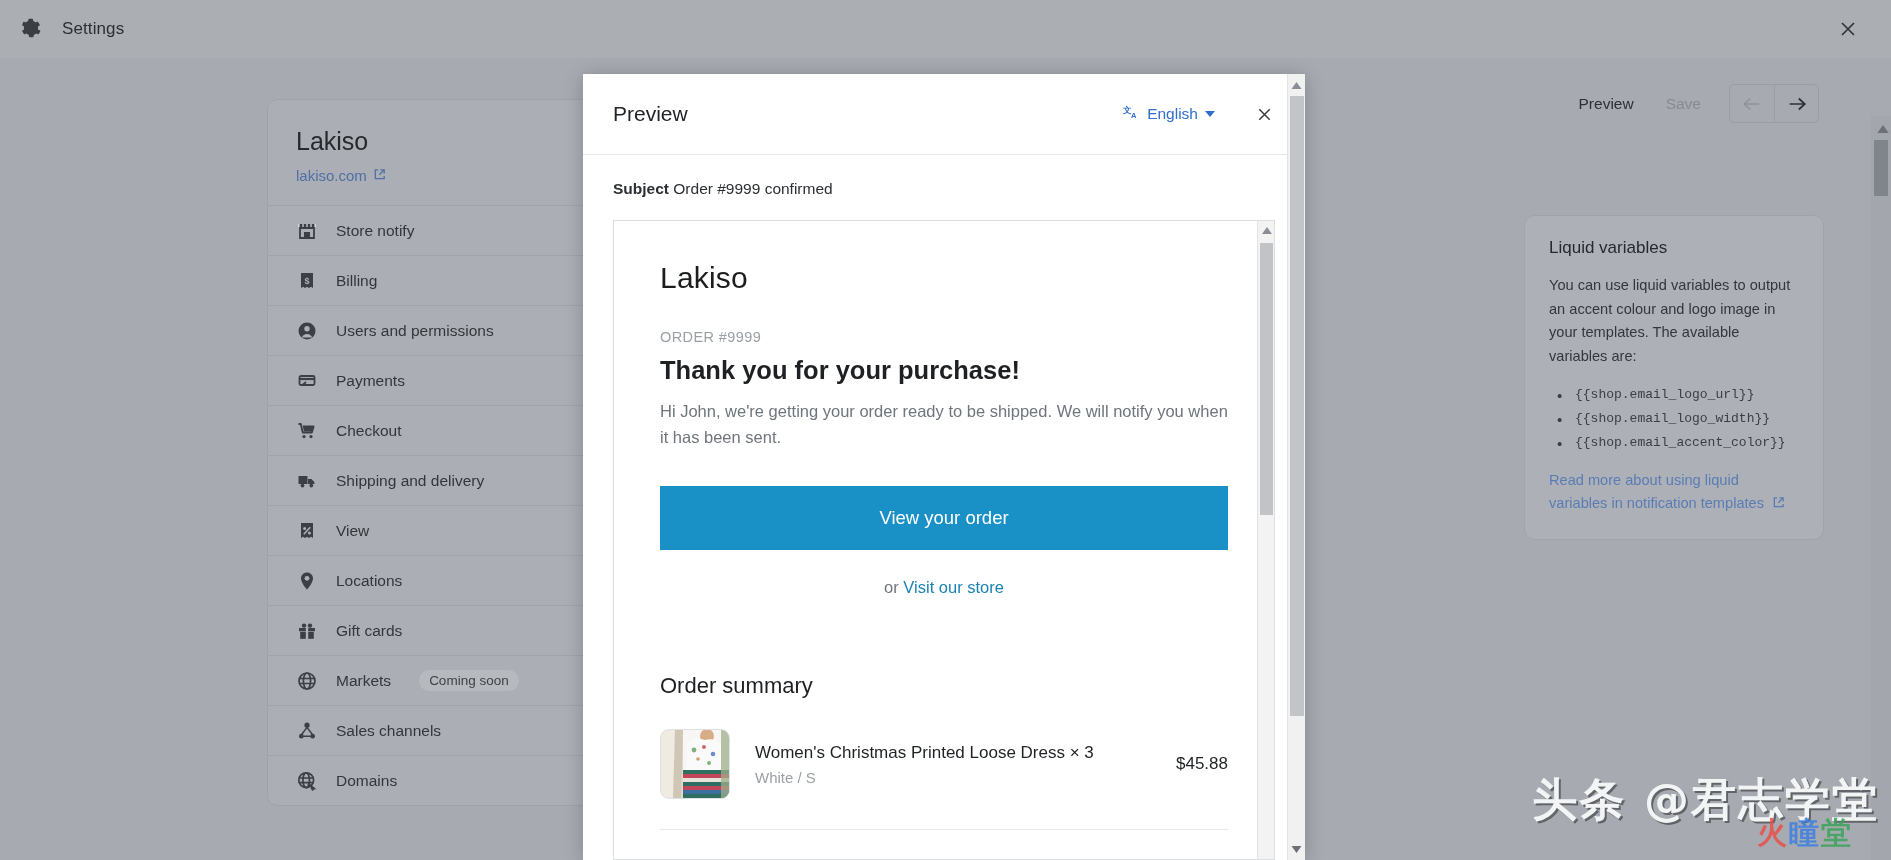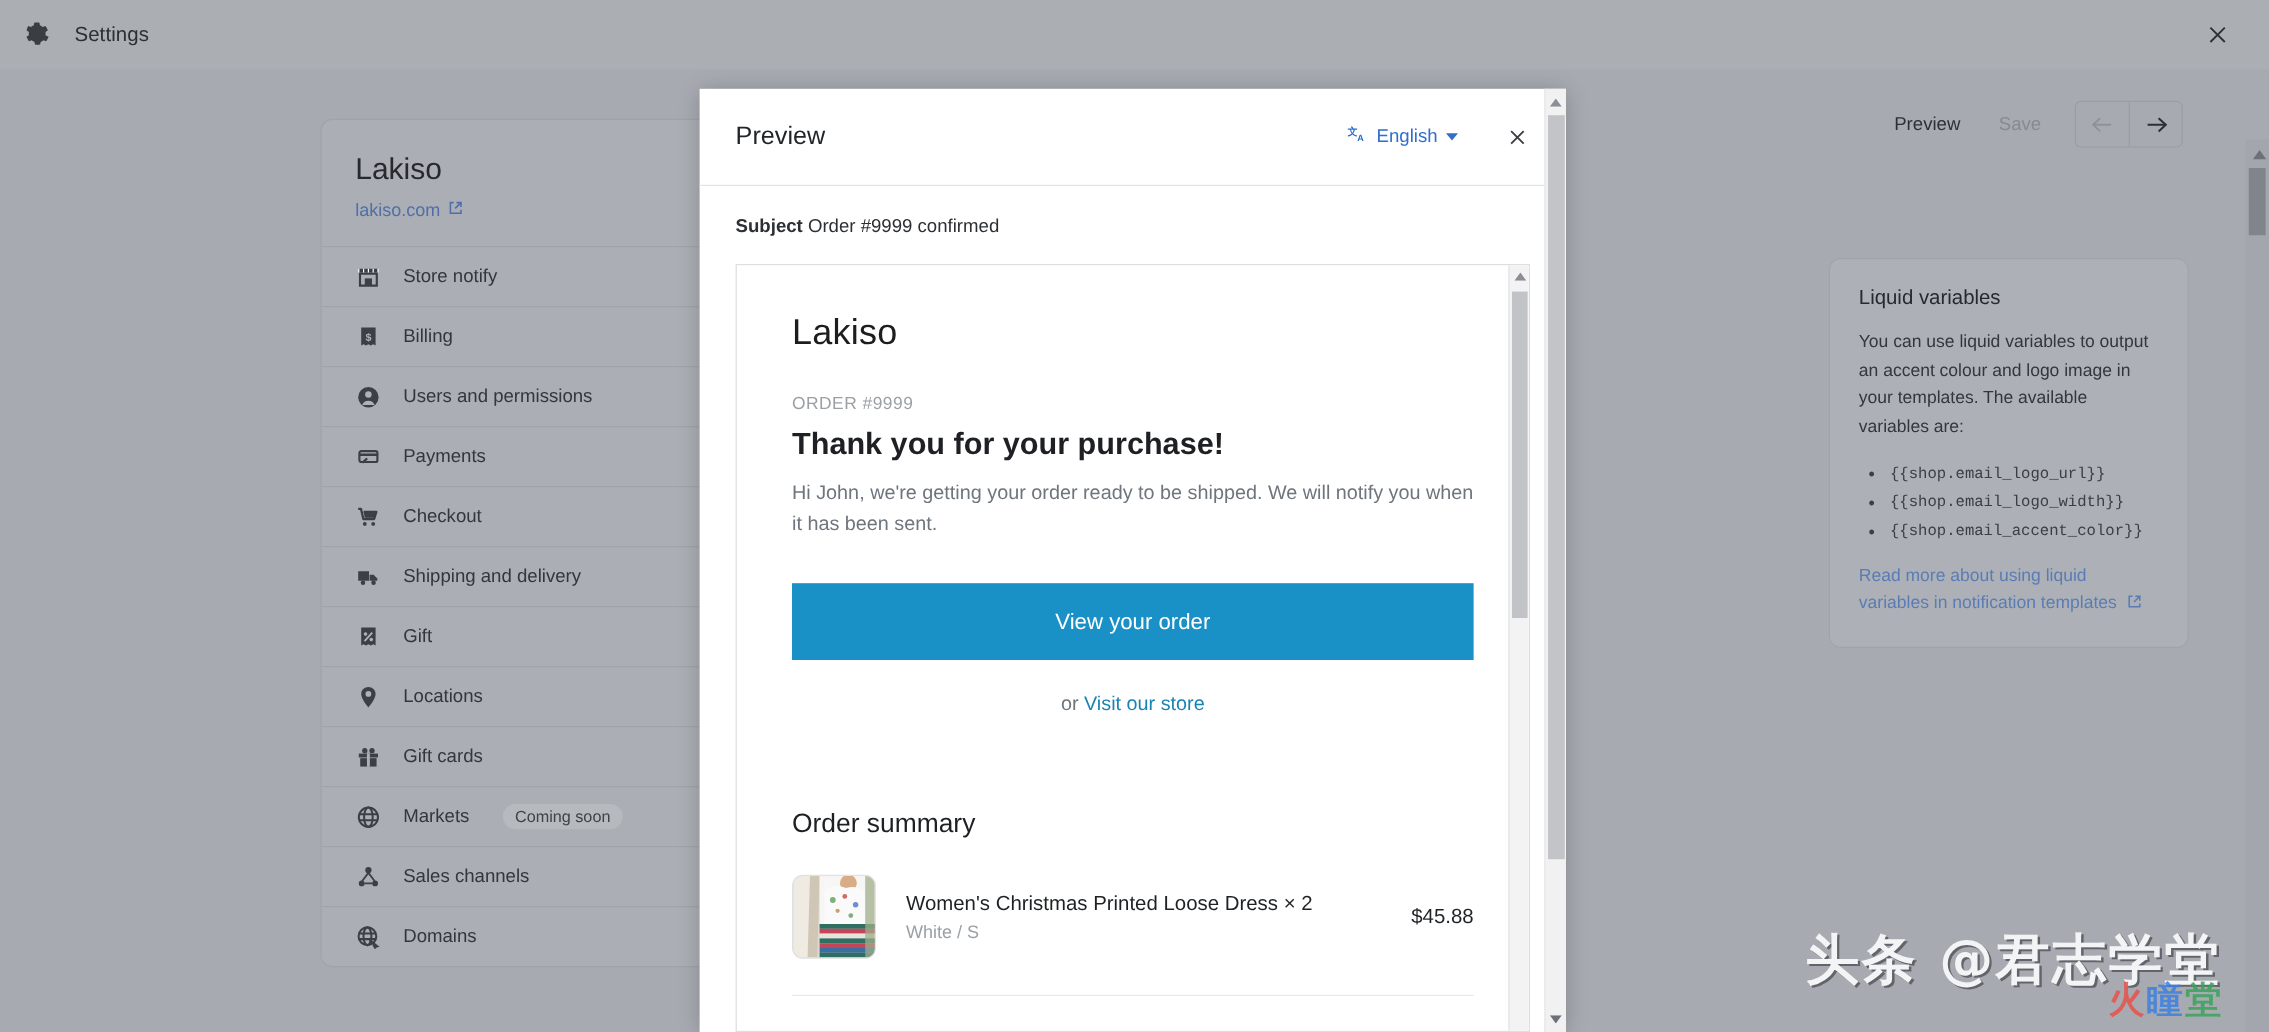--- a/index.html
+++ b/index.html
@@ -176,21 +176,21 @@
   .sb-page {
     position: absolute; right: 0; top: 58px; width: 20px; height: 802px;
     background: #a3a7ad;
   }
   .sb-page .thumb-bar {
     position: absolute; left: 3px; top: 24px; width: 14px; height: 56px; background: #80858c;
   }
 
   
   .watermark {
-    position: absolute; right: 40px; bottom: 30px;
+    position: absolute; right: 12px; bottom: 30px;
     display: flex; align-items: flex-start; gap: 12px; pointer-events: none;
   }
   .wm-text {
     font-size: 45px; color: #f3f4f5; font-weight: 700;
     text-shadow: 2px 2px 0 rgba(40,42,45,.55);
     font-family: "DejaVu Sans", sans-serif; letter-spacing: 2px;
   }
   .wm-logo {
     position: absolute; right: 38px; bottom: 6px;
     font-size: 30px; font-weight: 700; letter-spacing: 2px;
@@ -299,21 +299,21 @@
         </div>
         <div class="sidebar-item">
           <span class="ico">
             <svg width="20" height="20" viewBox="0 0 20 20" fill="#3c3f44">
               <path d="M4 2h12v15l-2-1.2-2 1.2-2-1.2-2 1.2-2-1.2L4 17z"></path>
               <circle cx="7.6" cy="7.4" r="1.5" fill="#aeb2b8"></circle>
               <circle cx="12.4" cy="12" r="1.5" fill="#aeb2b8"></circle>
               <path d="M13.2 6.2 L6.8 13.2" stroke="#aeb2b8" stroke-width="1.6"></path>
             </svg>
           </span>
-          <span>Gift</span>
+          <span>View</span>
         </div>
         <div class="sidebar-item">
           <span class="ico">
             <svg width="20" height="20" viewBox="0 0 20 20" fill="#3c3f44">
               <path d="M10 1.5c-3.3 0-6 2.6-6 5.9 0 4.4 6 11.1 6 11.1s6-6.7 6-11.1c0-3.3-2.7-5.9-6-5.9z"></path>
               <circle cx="10" cy="7.3" r="2.4" fill="#aeb2b8"></circle>
             </svg>
           </span>
           <span>Locations</span>
         </div>
@@ -462,21 +462,21 @@
                 <rect x="22" y="44" width="46" height="4" fill="#c2455a"></rect>
                 <rect x="22" y="48" width="46" height="4" fill="#e8e3da"></rect>
                 <rect x="22" y="52" width="46" height="4" fill="#2f6f62"></rect>
                 <rect x="22" y="56" width="46" height="4" fill="#c2455a"></rect>
                 <rect x="22" y="60" width="46" height="4" fill="#3a6fa0"></rect>
                 <rect x="22" y="64" width="46" height="4" fill="#2f6f62"></rect>
                 <rect x="60" y="0" width="8" height="68" fill="#9fae8a" opacity=".75"></rect>
               </svg>
             </div>
             <div class="li-info">
-              <div class="li-name">Women's Christmas Printed Loose Dress × 2</div>
+              <div class="li-name">Women's Christmas Printed Loose Dress × 3</div>
               <div class="li-variant">White / S</div>
             </div>
             <div class="li-price">$45.88</div>
           </div>
           <div class="li-divider"></div>
         </div>
 
         <div class="sb-inner">
           <div class="sb-arrow" style="top:0;">
             <svg width="10" height="7" viewBox="0 0 10 7" fill="#8b8f95">

